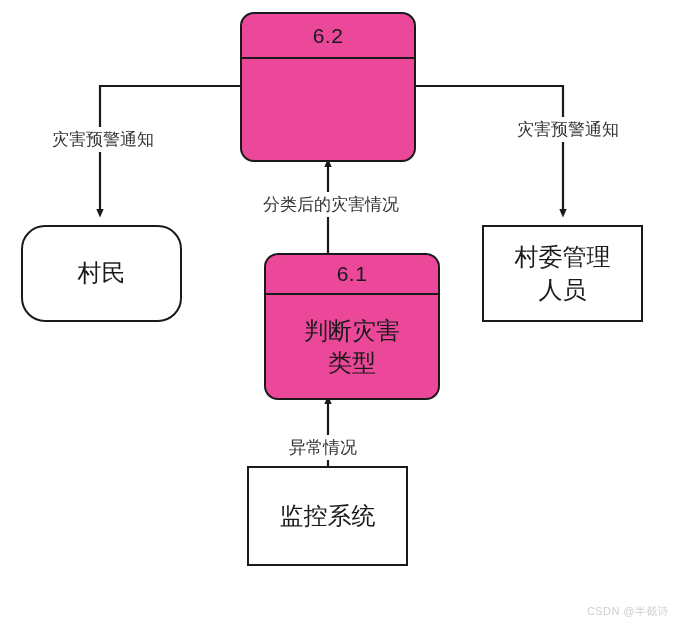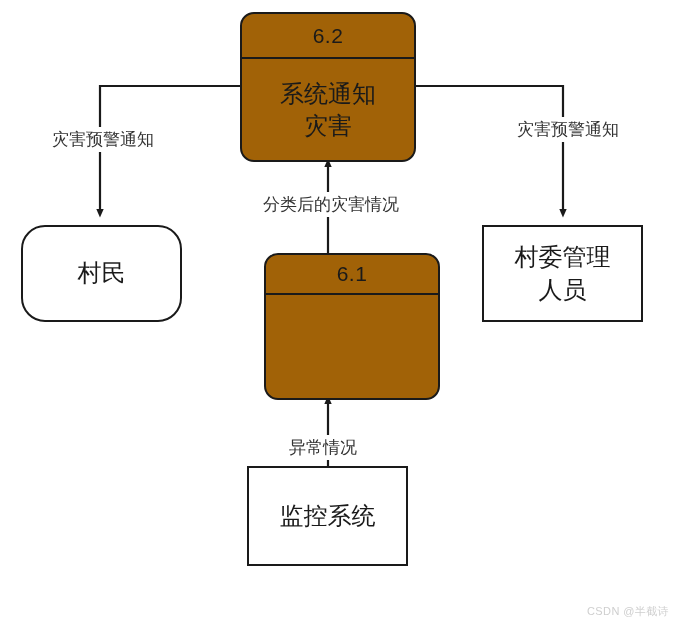--- a/index.html
+++ b/index.html
@@ -25,21 +25,21 @@
     width: 677px;
     height: 625px;
   }
 
   
   .process {
     position: absolute;
     box-sizing: border-box;
     border: 2px solid #1a1a1a;
     border-radius: 14px;
-    background: #a16207;
+    background: #ec4899;
     display: flex;
     flex-direction: column;
   }
   .process-id {
     box-sizing: border-box;
     border-bottom: 2px solid #1a1a1a;
     display: flex;
     align-items: center;
     justify-content: center;
     font-size: 21px;
@@ -120,30 +120,30 @@
       <path d="M 328,253 L 328,163" fill="none" stroke="#1a1a1a" stroke-width="2.2" marker-end="url(#arrowhead)"></path>
     </g>
 
     <g>
       <path d="M 328,490 L 328,400" fill="none" stroke="#1a1a1a" stroke-width="2.2" marker-end="url(#arrowhead)"></path>
     </g>
   </svg>
 
   <div class="process" style="left:240px; top:12px; width:176px; height:150px;">
     <div class="process-id" style="height:45px;">6.2</div>
-    <div class="process-body">
-      <span>
-        <span>系统通知</span><br>
-        <span>灾害</span>
-      </span>
-    </div>
   </div>
 
   <div class="process" style="left:240px; top:253px; width:176px; height:147px;margin-left:24px;">
     <div class="process-id" style="height:40px;">6.1</div>
+    <div class="process-body">
+      <span>
+        <span>判断灾害</span><br>
+        <span>类型</span>
+      </span>
+    </div>
   </div>
 
   <div class="entity" style="left:21px; top:225px; width:161px; height:97px;border-radius:24px;">
     <span>村民</span>
   </div>
 
   <div class="entity" style="left:482px; top:225px; width:161px; height:97px;">
     <span>
       <span>村委管理</span><br>
       <span>人员</span>

